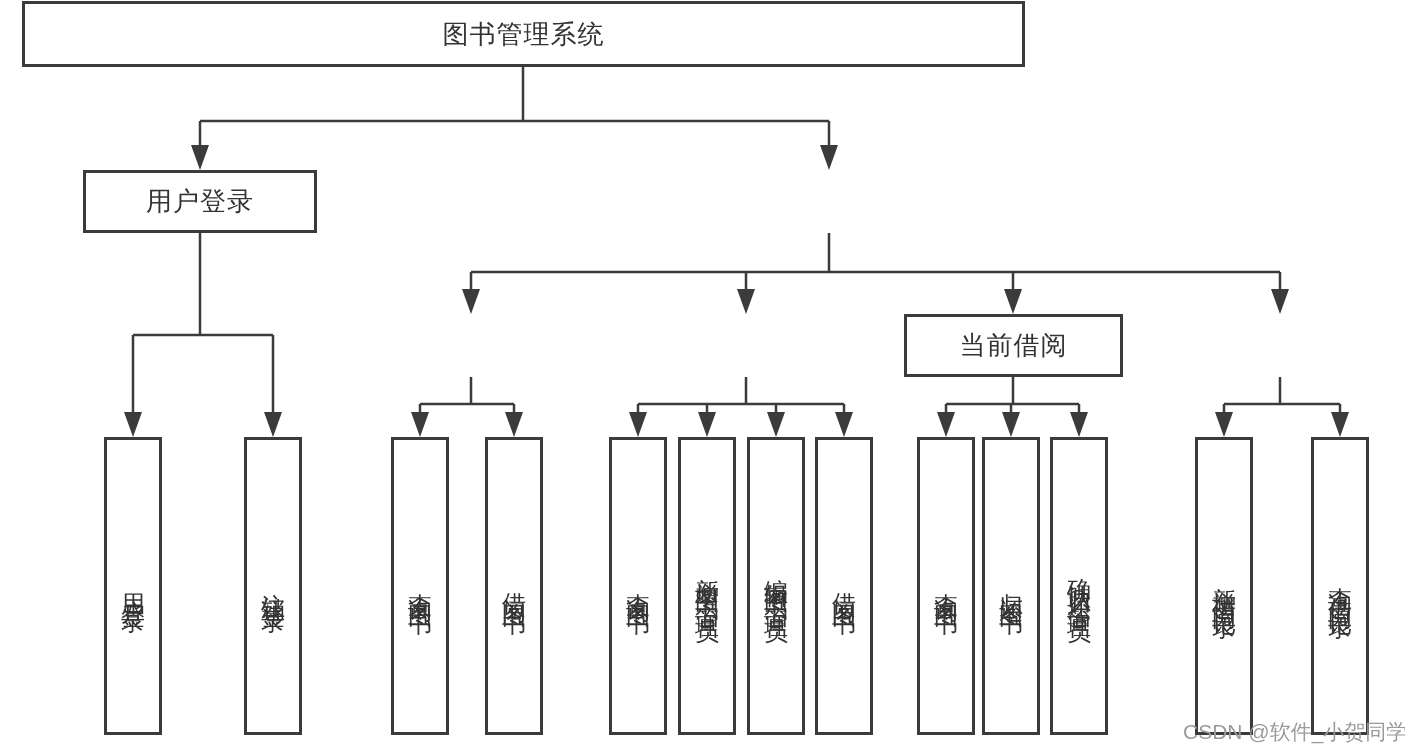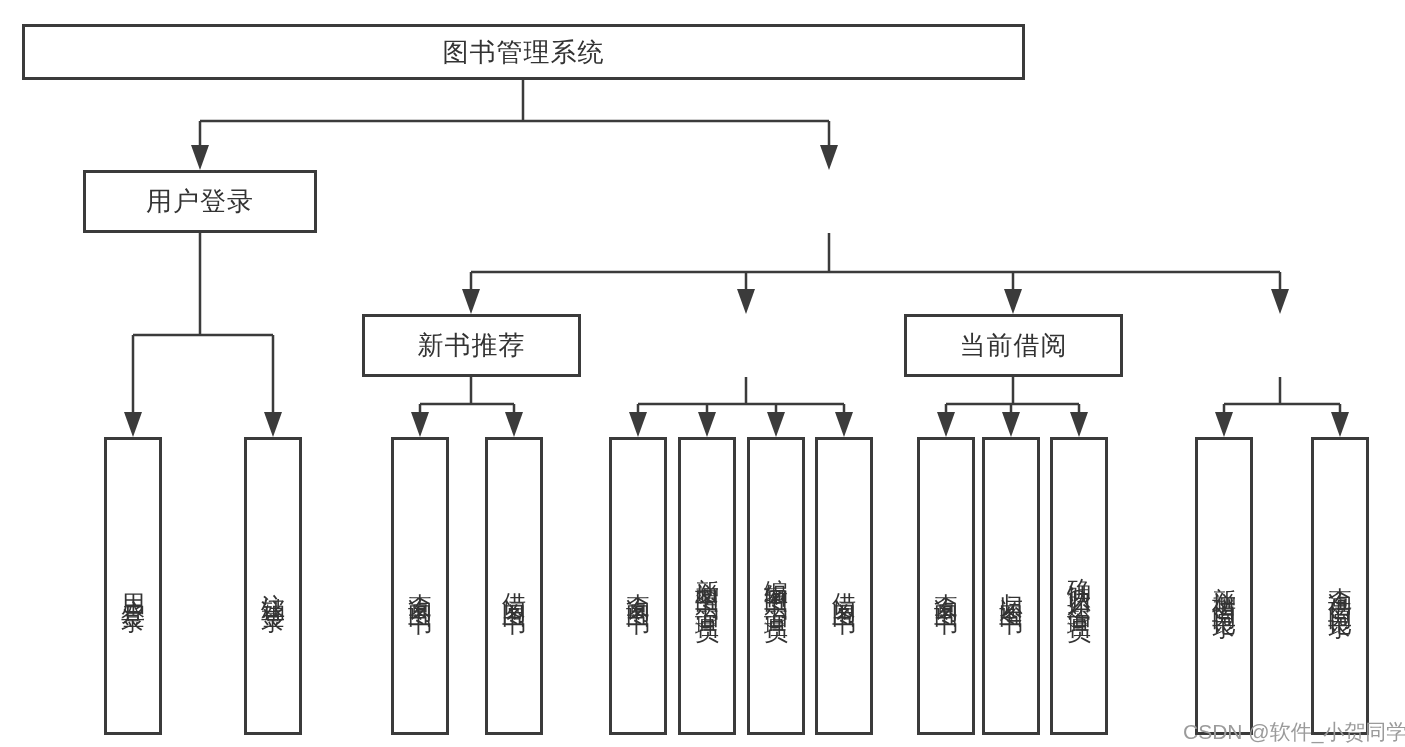--- a/index.html
+++ b/index.html
@@ -93,31 +93,28 @@
       <polygon points="767,412 785,412 776,437"></polygon>
       <polygon points="835,412 853,412 844,437"></polygon>
       <polygon points="937,412 955,412 946,437"></polygon>
       <polygon points="1002,412 1020,412 1011,437"></polygon>
       <polygon points="1070,412 1088,412 1079,437"></polygon>
       <polygon points="1215,412 1233,412 1224,437"></polygon>
       <polygon points="1331,412 1349,412 1340,437"></polygon>
     </g>
   </svg>
 
-  <div class="box" style="left:22px; top:24px; width:1003px; height:56px;">
+  <div class="box" style="left:22px; top:1px; width:1003px; height:66px;">
     <span>图书管理系统</span>
   </div>
 
   <div class="box" style="left:83px; top:170px; width:234px; height:63px;">
     <span>用户登录</span>
   </div>
 
-  <div class="box" style="left:362px; top:314px; width:219px; height:63px;">
-    <span>新书推荐</span>
-  </div>
   <div class="box" style="left:904px; top:314px; width:219px; height:63px;">
     <span>当前借阅</span>
   </div>
 
   <div class="vbox" style="left:104px;">
     <span class="vlabel">用户登录</span>
   </div>
   <div class="vbox" style="left:244px;">
     <span class="vlabel">注销登录</span>
   </div>

